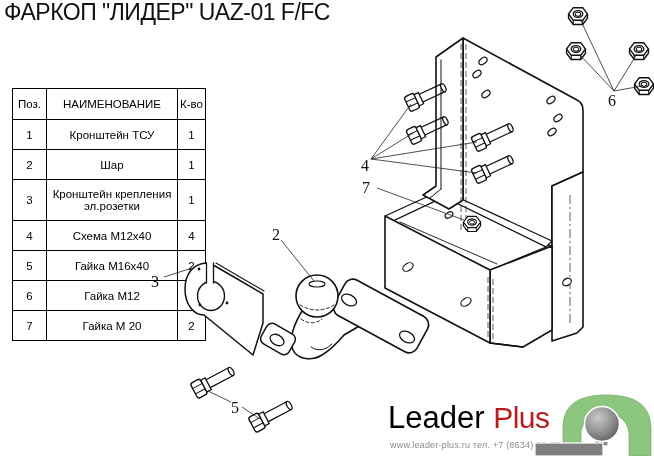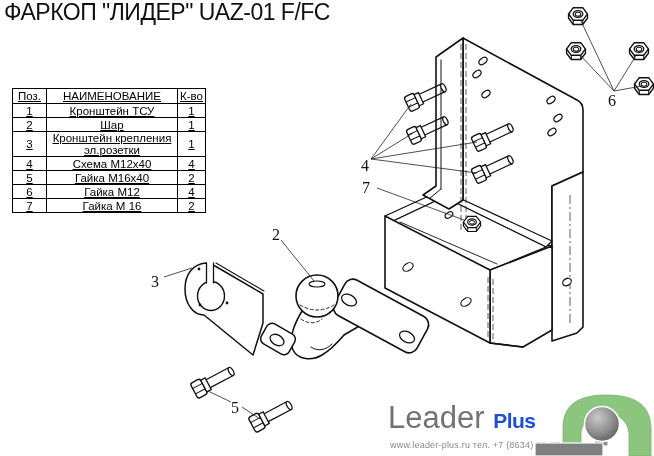--- a/index.html
+++ b/index.html
@@ -9,33 +9,33 @@
   }
   .title-block{position:absolute;left:4px;top:1px;line-height:1.02;}
   .title-line1{font-size:23px;font-weight:400;letter-spacing:-0.5px;white-space:nowrap;}
   .title-line2{font-size:22px;font-weight:400;letter-spacing:-0.5px;}
   table.parts{
     position:absolute;left:12px;top:88px;border-collapse:collapse;
     font-size:11.5px;line-height:12px;text-align:center;color:#000;
     table-layout:fixed;
   }
   table.parts td,table.parts th{
-    border:1.5px solid #000;padding:0 2px;font-weight:400;vertical-align:middle;text-decoration:underline;
+    border:1.5px solid #000;padding:8px 2px;font-weight:400;vertical-align:middle;
   }
   table.parts th{height:14px;}
   table.parts td{height:13px;}
   col.c-pos{width:34px;}
   col.c-name{width:131px;}
   col.c-qty{width:28px;}
   svg text.callout{
     font-family:"Liberation Serif",serif;font-size:16px;fill:#111;
   }
   .logo-text{position:absolute;left:388px;top:403px;white-space:nowrap;line-height:30px;}
-  .logo-leader{font-size:31px;color:#737373;letter-spacing:0px;text-align:center;}
-  .logo-plus{font-size:21px;color:#1d4ed8;font-weight:700;letter-spacing:-0.5px;}
+  .logo-leader{font-size:31px;color:#000000;letter-spacing:0px;text-align:center;}
+  .logo-plus{font-size:30px;color:#b91c1c;font-weight:400;letter-spacing:-0.5px;}
   .logo-sub{
     position:absolute;left:390px;top:440px;font-size:9px;color:#8a8a8a;
     letter-spacing:0.2px;white-space:nowrap;
   }
   .diagram{position:absolute;left:0;top:0;}
 </style>
 </head>
 <body>
 
 <div class="title-block">
@@ -79,21 +79,21 @@
     <td>Гайка М16х40</td>
     <td>2</td>
   </tr>
   <tr>
     <td>6</td>
     <td>Гайка М12</td>
     <td>4</td>
   </tr>
   <tr>
     <td>7</td>
-    <td>Гайка  М 16</td>
+    <td>Гайка  М 20</td>
     <td>2</td>
   </tr>
 </tbody>
   </table>
 
 <svg class="diagram" width="654" height="456" viewBox="0 0 654 456">
   <defs>
     <radialGradient id="ballGrad" cx="38%" cy="32%" r="75%">
       <stop offset="0%" stop-color="#c9c9c9"></stop>
       <stop offset="60%" stop-color="#8d8d8d"></stop>

